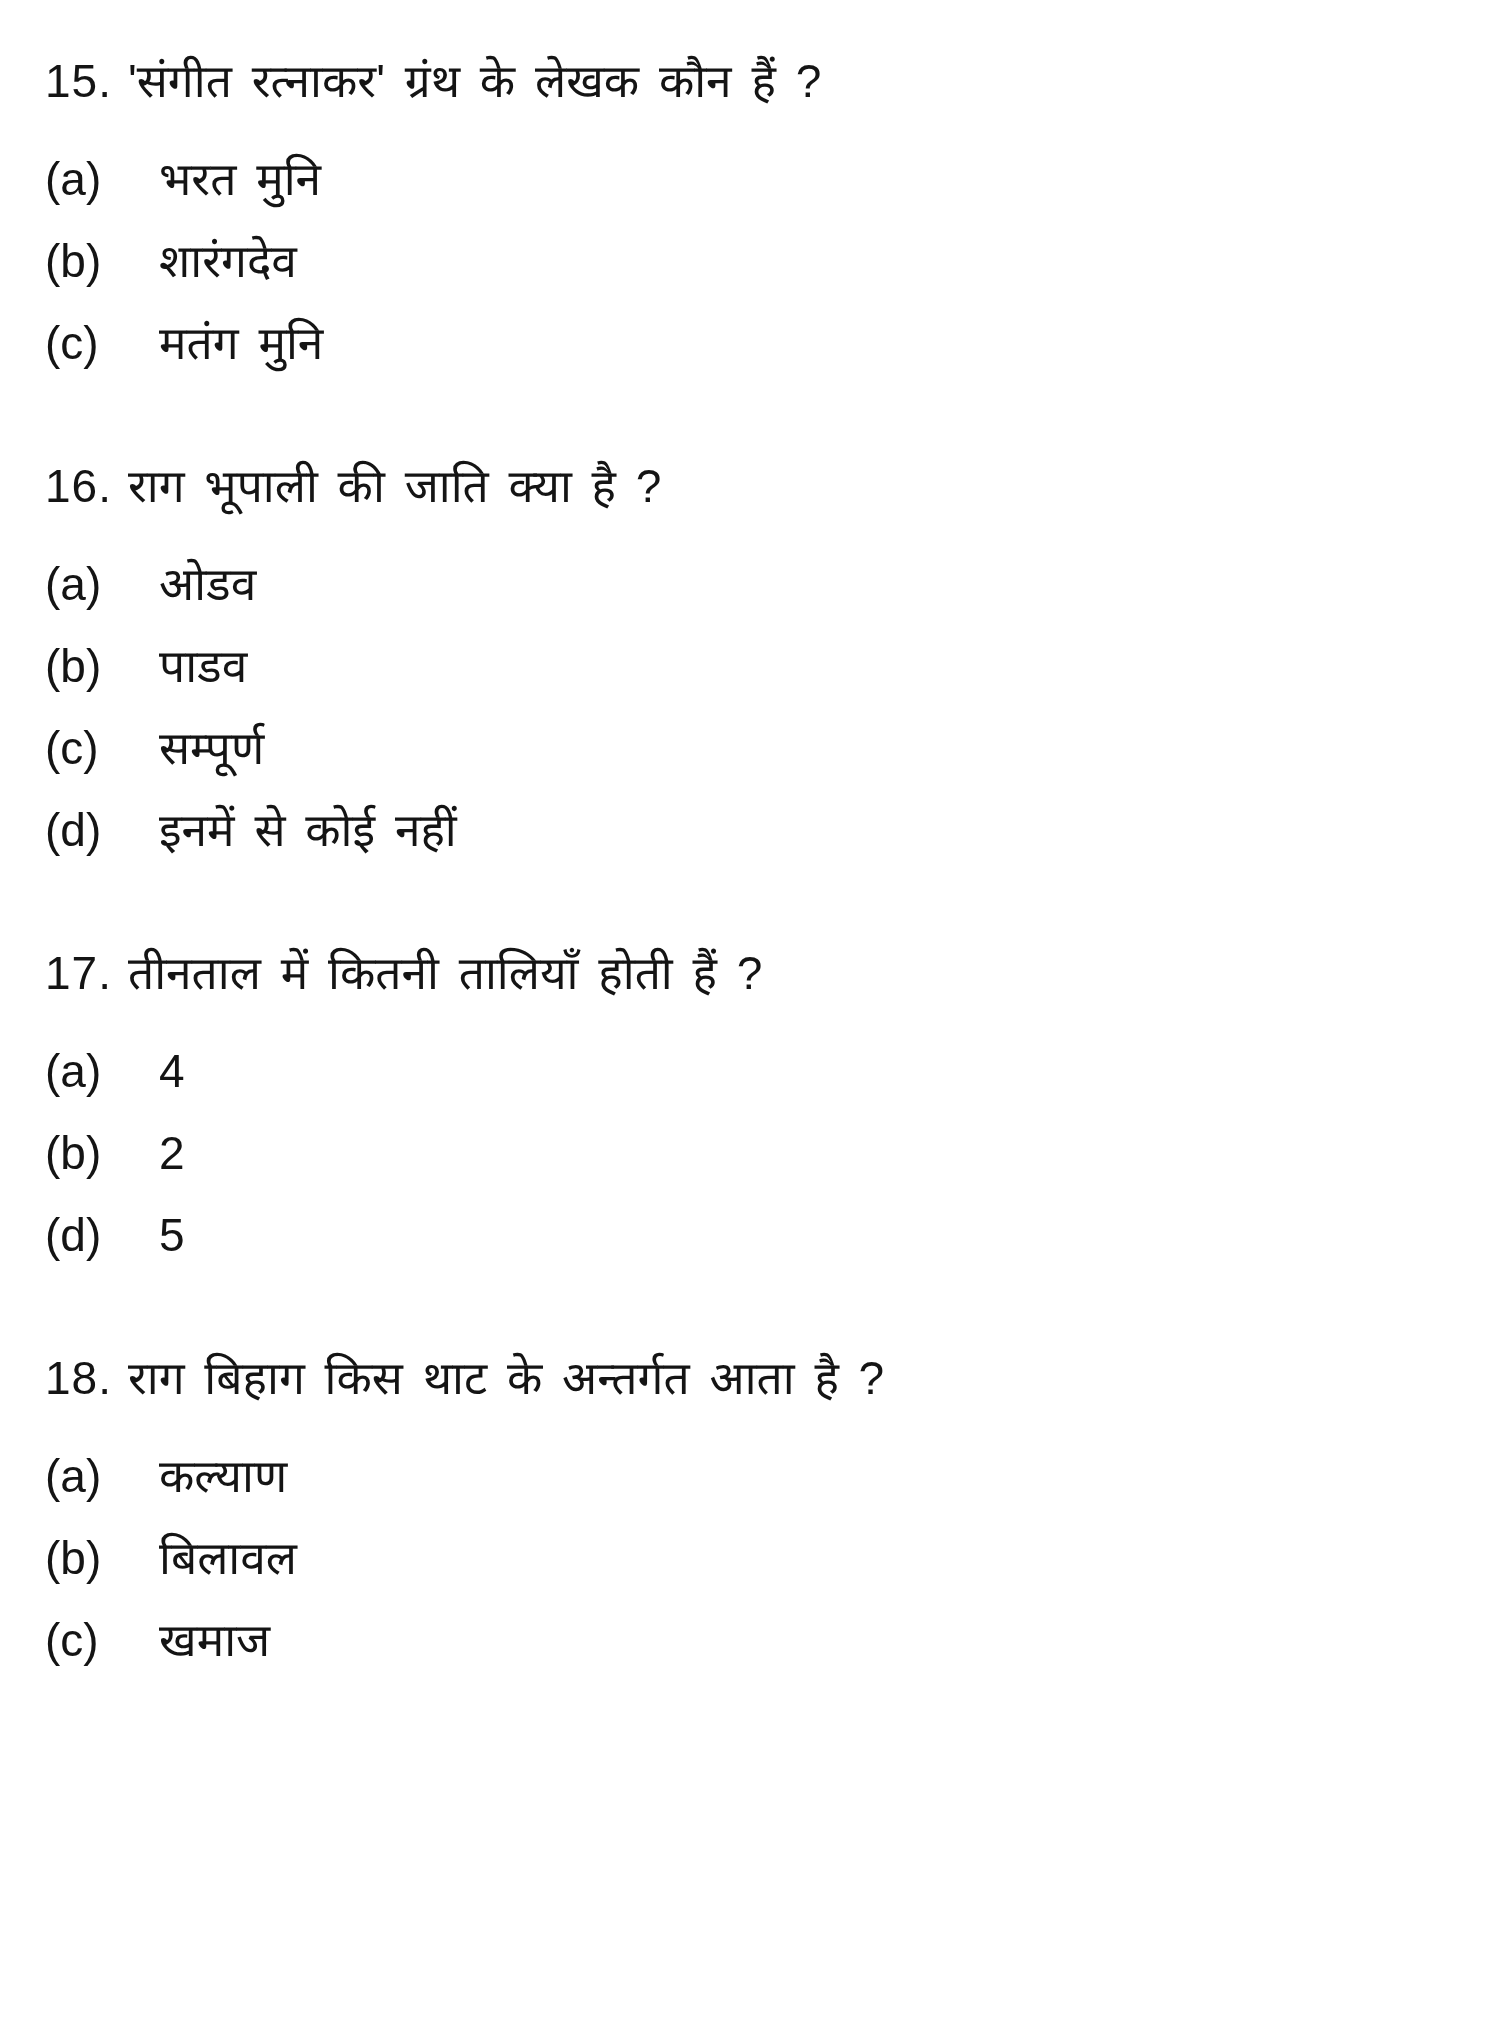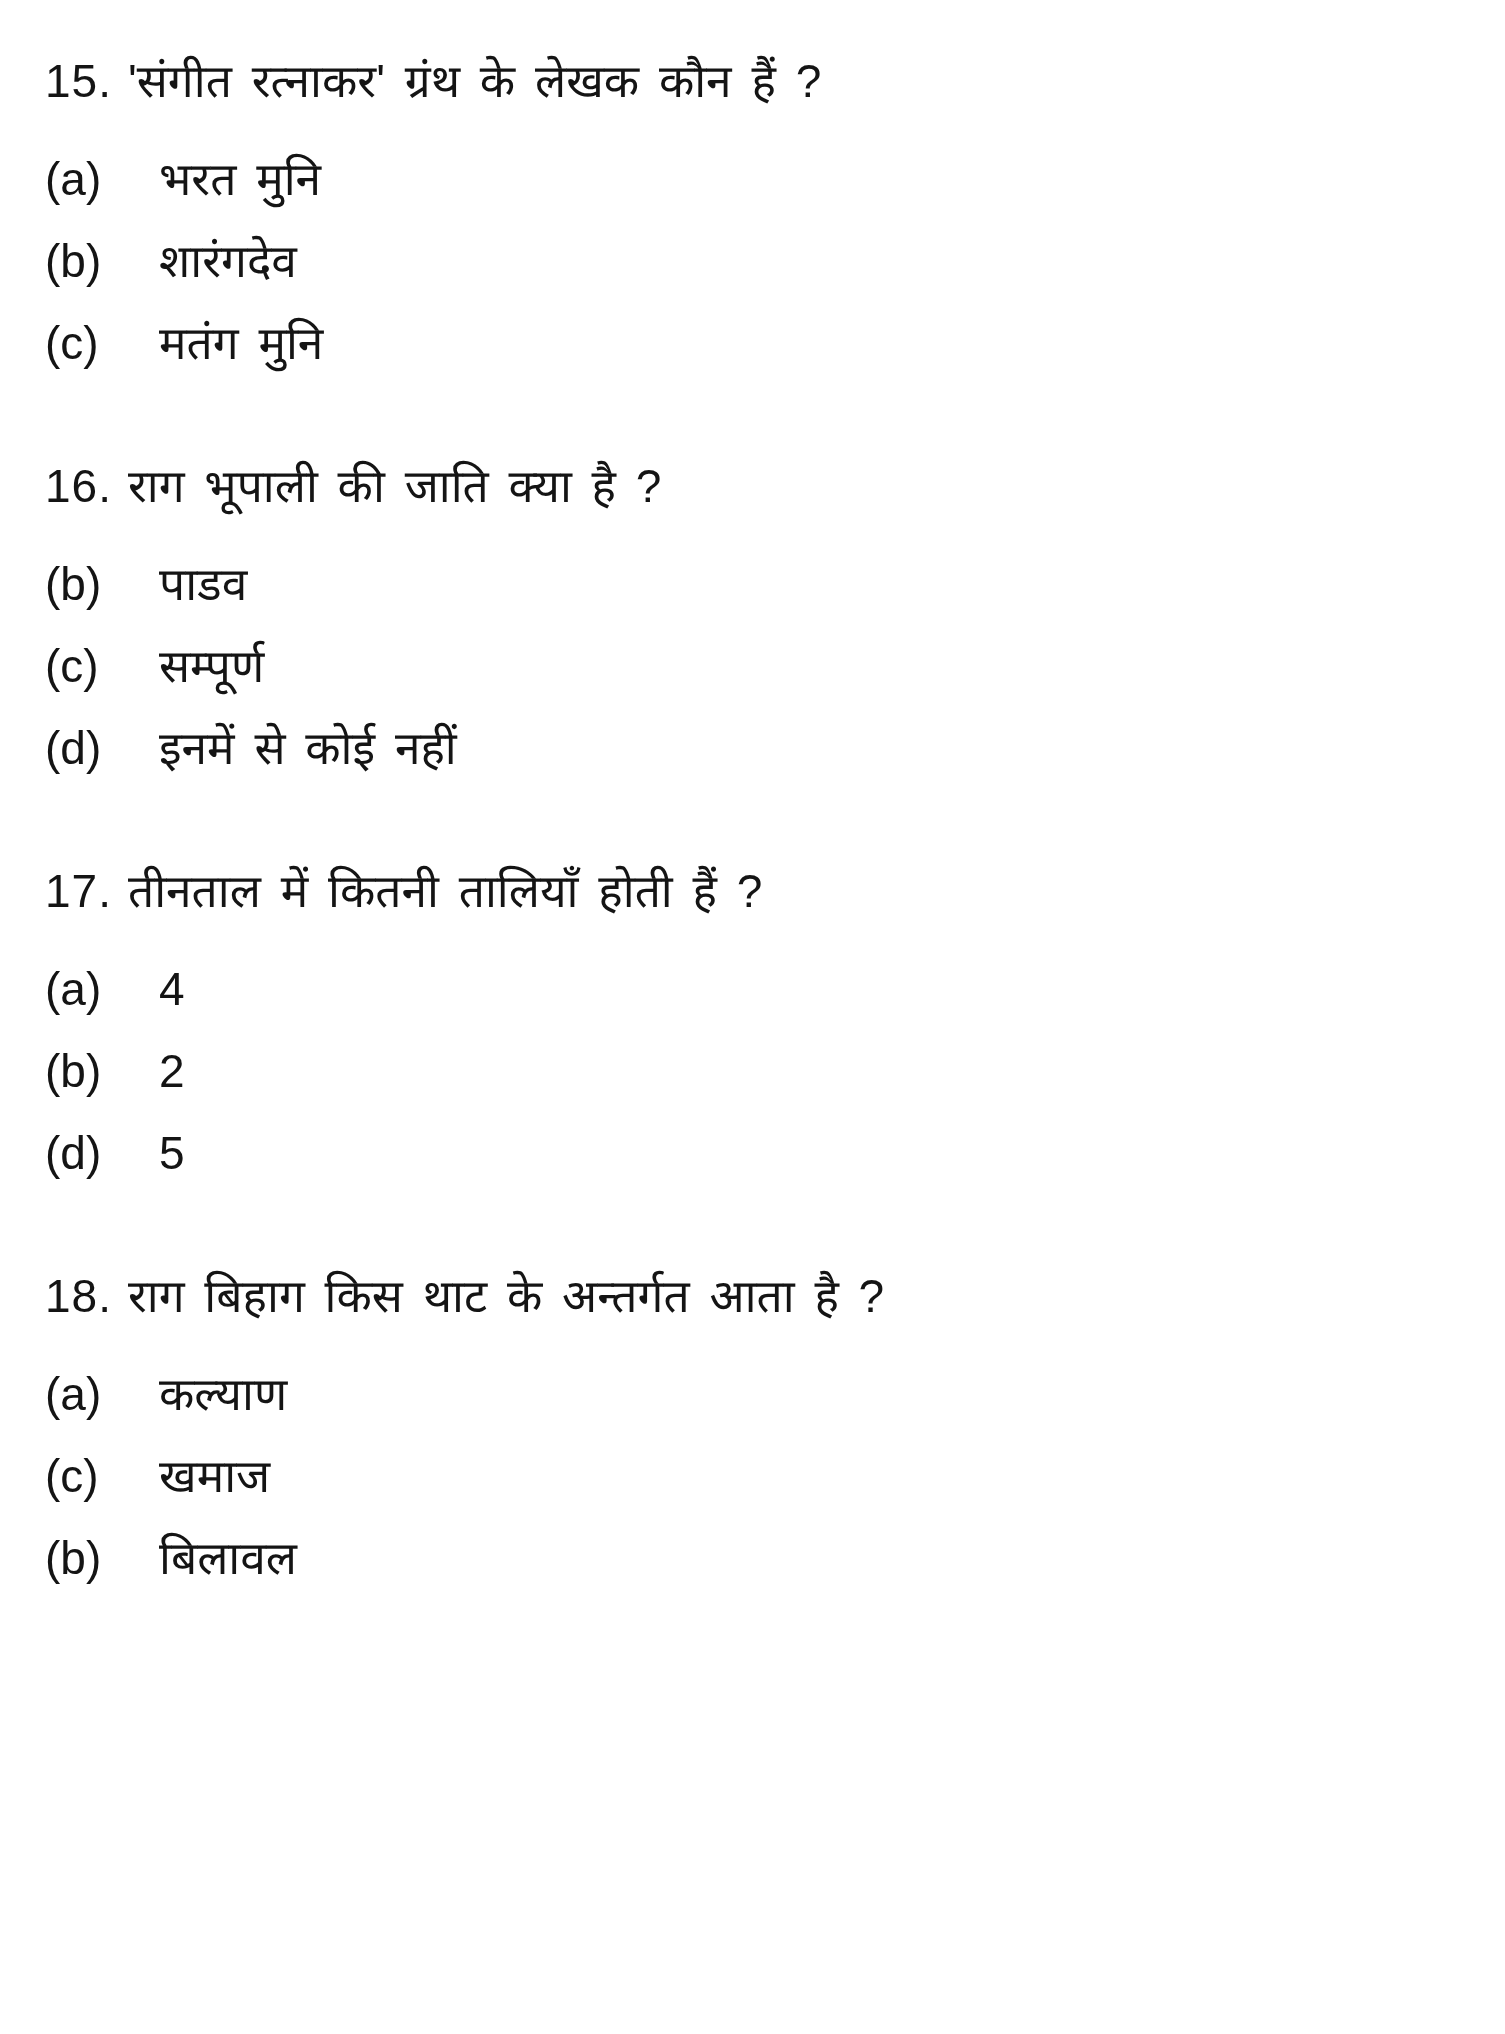--- a/index.html
+++ b/index.html
@@ -71,20 +71,23 @@
     <div class="option-line">
       <span class="opt-label">(c)</span><span class="opt-text">मतंग मुनि</span>
     </div>
   </div>
 
   <div class="question-block">
     <div class="question-line">
       <span class="q-num">16.</span><span class="q-text">राग भूपाली की जाति क्या है ?</span>
     </div>
     <div class="option-line">
+      <span class="opt-label">(a)</span><span class="opt-text">ओडव</span>
+    </div>
+    <div class="option-line">
       <span class="opt-label">(b)</span><span class="opt-text">पाडव</span>
     </div>
     <div class="option-line">
       <span class="opt-label">(c)</span><span class="opt-text">सम्पूर्ण</span>
     </div>
     <div class="option-line">
       <span class="opt-label">(d)</span><span class="opt-text">इनमें से कोई नहीं</span>
     </div>
   </div>
 
@@ -104,20 +107,20 @@
   </div>
 
   <div class="question-block">
     <div class="question-line">
       <span class="q-num">18.</span><span class="q-text">राग बिहाग किस थाट के अन्तर्गत आता है ?</span>
     </div>
     <div class="option-line">
       <span class="opt-label">(a)</span><span class="opt-text">कल्याण</span>
     </div>
     <div class="option-line">
-      <span class="opt-label">(c)</span><span class="opt-text">खमाज</span>
+      <span class="opt-label">(b)</span><span class="opt-text">बिलावल</span>
     </div>
     <div class="option-line">
-      <span class="opt-label">(b)</span><span class="opt-text">बिलावल</span>
+      <span class="opt-label">(c)</span><span class="opt-text">खमाज</span>
     </div>
   </div>
 
 </div>
 
 </body></html>

